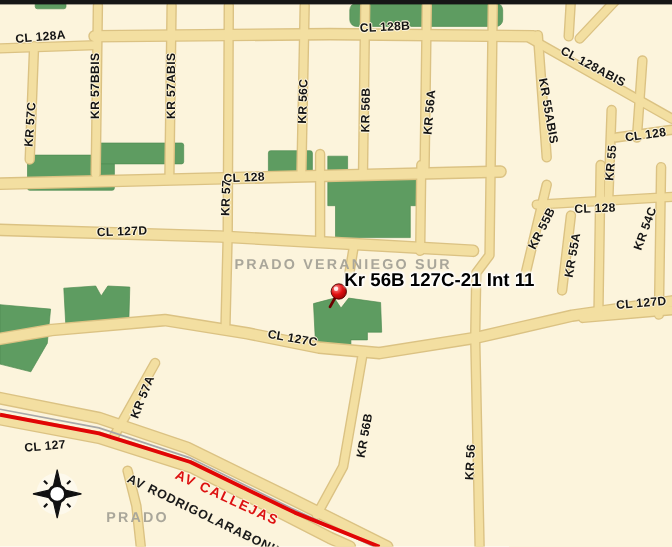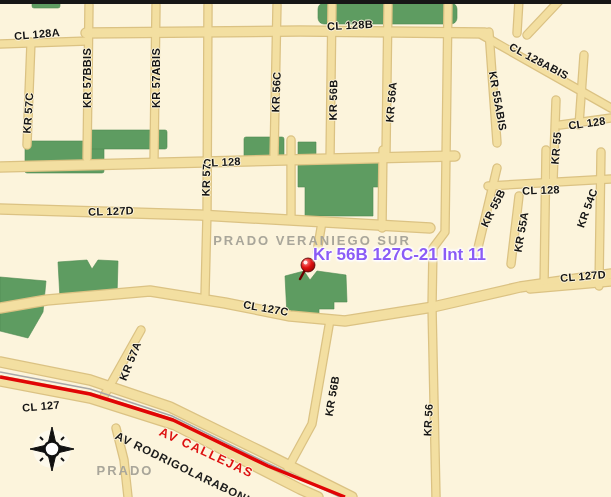--- a/index.html
+++ b/index.html
@@ -25,21 +25,21 @@
     color:var(--hood);letter-spacing:2px;
   }
   .av-label{
     position:absolute;white-space:nowrap;font-weight:bold;
     text-shadow:1px 0 0 var(--bg),-1px 0 0 var(--bg),0 1px 0 var(--bg),0 -1px 0 var(--bg);
   }
   .av-red{font-size:12.5px;color:var(--avred);letter-spacing:1.5px;}
   .av-black{font-size:11.5px;color:#1A1A1A;letter-spacing:0.8px;}
   #marker-label{
     position:absolute;left:313px;top:245px;z-index:4;white-space:nowrap;
-    font-size:17px;font-weight:bold;color:#8b5cf6;
+    font-size:17px;font-weight:bold;color:#000000;
     text-shadow:0 0 3px #fff,0 0 3px #fff,1px 1px 2px #fff,-1px -1px 2px #fff,
                 1px -1px 2px #fff,-1px 1px 2px #fff,0 0 5px #fff;
   }
   #pin{position:absolute;left:294px;top:251px;z-index:3;cursor:pointer;}
   
   #roads path,#roads-casing path{fill:none;stroke-linecap:round;stroke-linejoin:round;}
   #roads path{stroke:var(--road);}
   #roads-casing path{stroke:var(--casing);}
   #roads .min{stroke-width:7;} #roads .maj{stroke-width:9;}
   #roads-casing .min{stroke-width:9.5;} #roads-casing .maj{stroke-width:11.5;}

